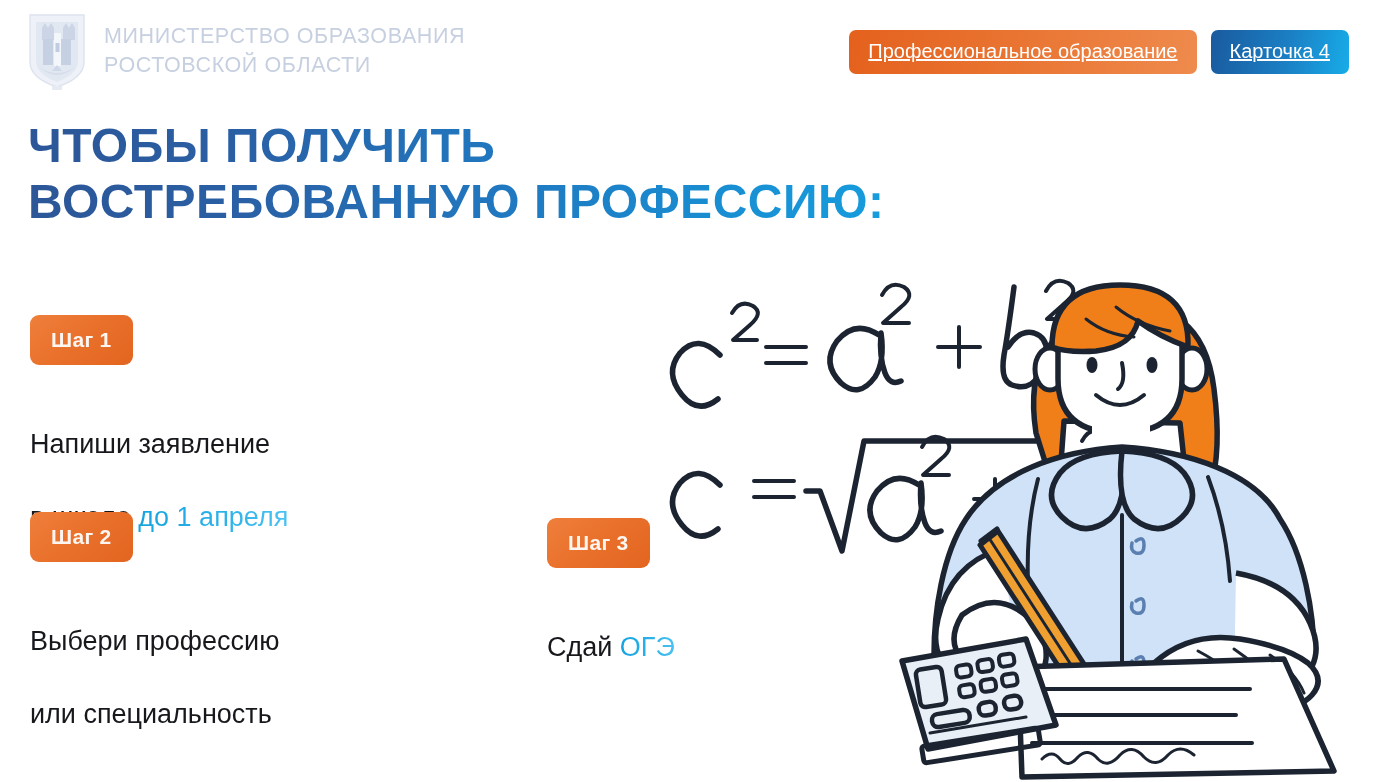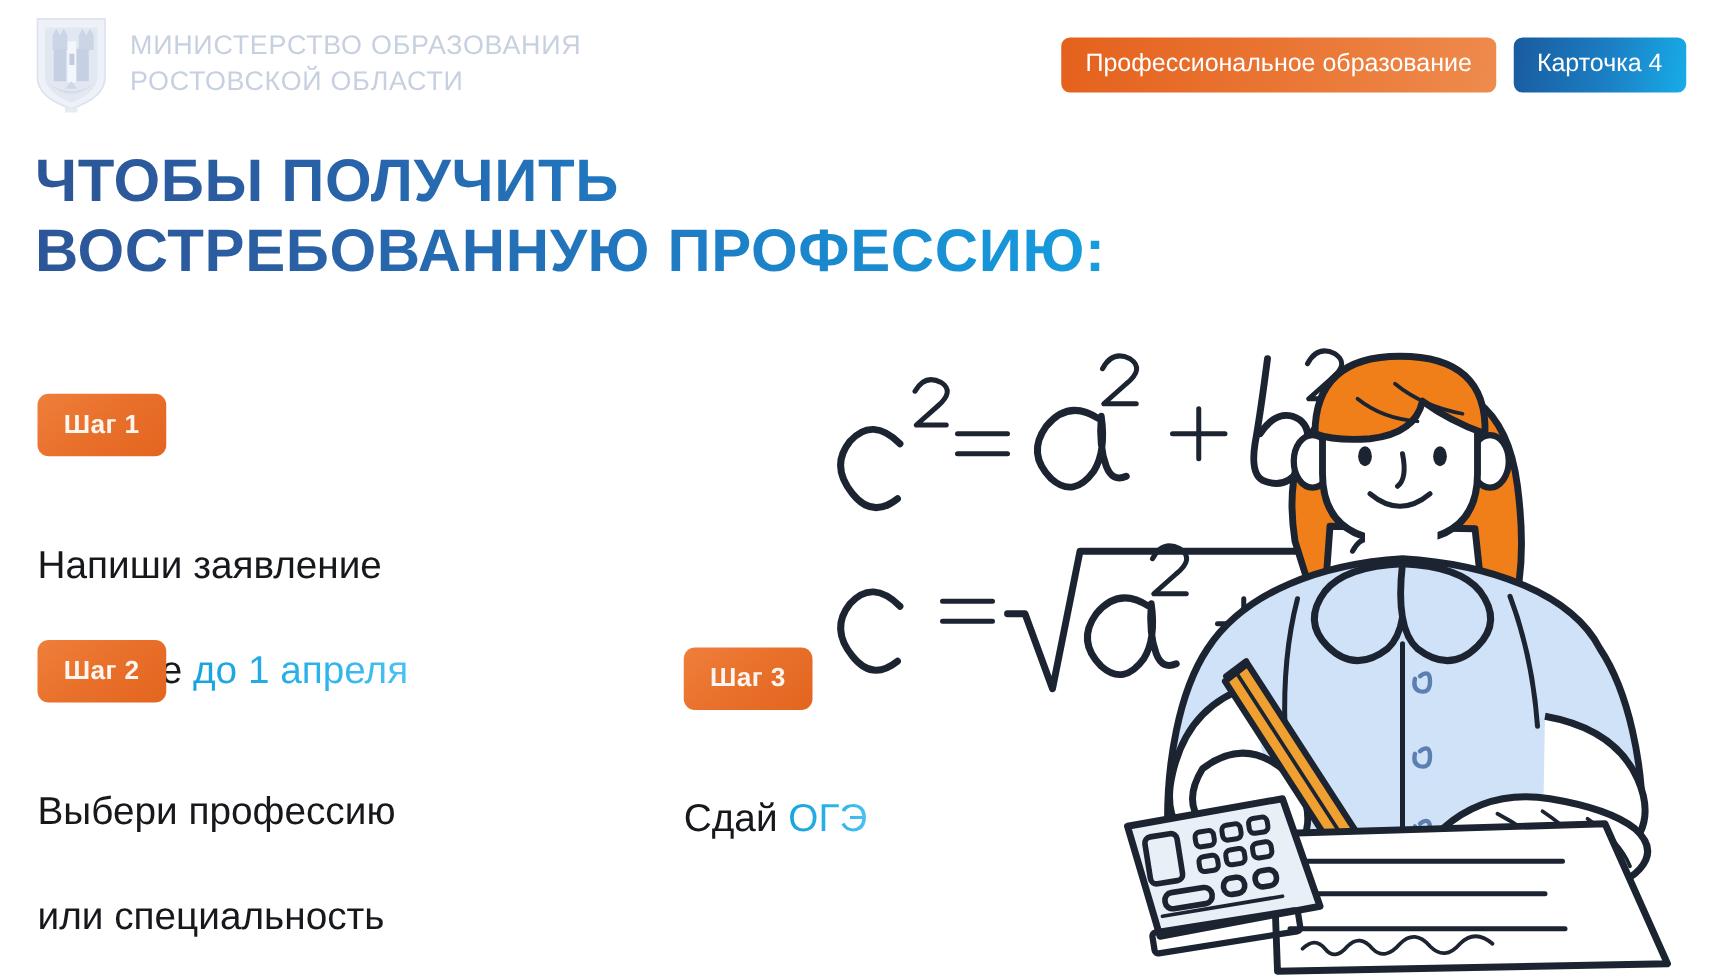--- a/index.html
+++ b/index.html
@@ -60,20 +60,21 @@
   }
 
   .hbadge {
     border-radius: 7px;
     color: #ffffff;
     font-size: 20px;
     line-height: 1;
     padding: 11px 19px 13px 19px;
     white-space: nowrap;
     font-weight: 400;
+    text-decoration: underline;
   }
   .hbadge-category {
     background: linear-gradient(100deg, #e4611d 0%, #ea7634 52%, #ee8b4d 100%);
   }
   .hbadge-card {
     background: linear-gradient(100deg, #1a5a9e 0%, #1b7fc4 55%, #18ace8 100%);
   }
 
   
   #title {
@@ -110,21 +111,21 @@
     color: #fdf5ef;
     font-size: 21px;
     font-weight: 700;
     line-height: 1;
     padding: 14px 21px 15px 21px;
     letter-spacing: 0.3px;
   }
 
   .step-body {
     margin-top: 24px;
-    font-size: 31px;
+    font-size: 27px;
     line-height: 1.36;
     color: #16181c;
     font-weight: 400;
     white-space: pre-line;
   }
 
   .hl {
     font-weight: 700;
     background: linear-gradient(90deg, #1f5fa8 0%, #1b86c8 45%, #18a6e2 100%);
     -webkit-background-clip: text;

